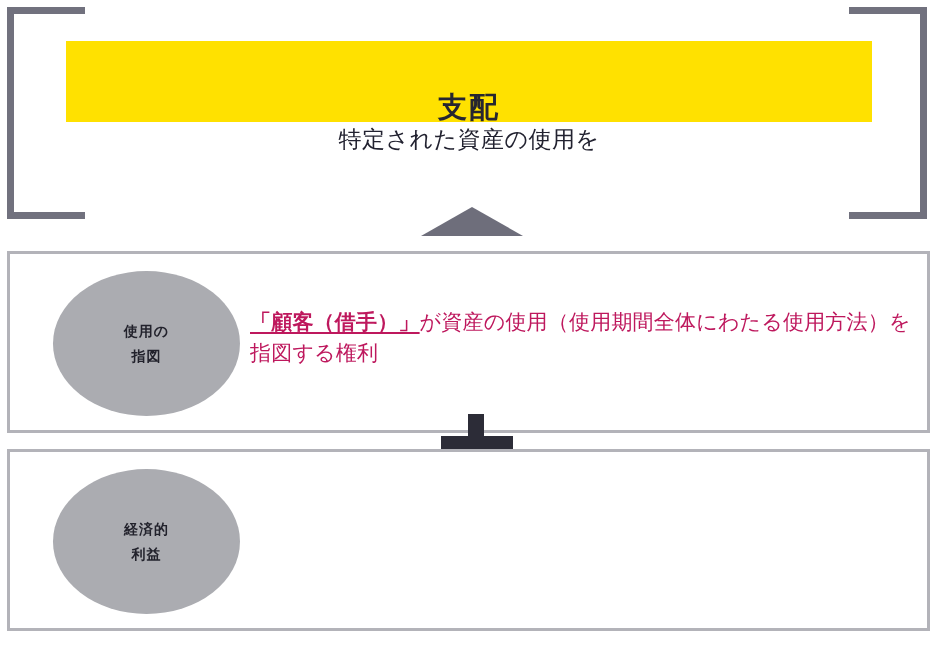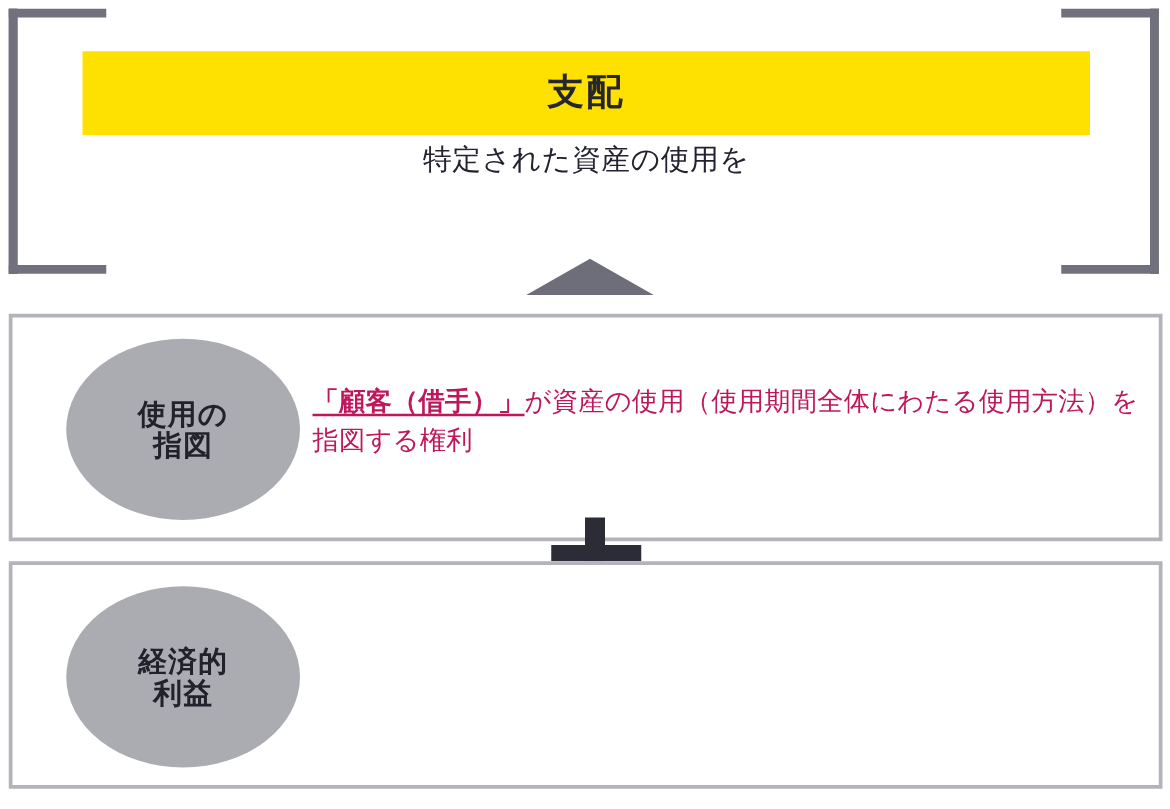--- a/index.html
+++ b/index.html
@@ -49,39 +49,39 @@
     border-width: 0 7px 7px 0;
     border-left: 0; border-top: 0;
   }
 
   
   .banner {
     position: absolute;
     left: 66px;
     top: 41px;
     width: 806px;
-    height: 67px;
+    height: 81px;
     background: #ffe100;
     display: flex;
-    align-items: center;
+    align-items: flex-end;
     justify-content: center;
   }
   .banner-title {
     font-size: 29px;
     font-weight: bold;
     color: #262630;
     letter-spacing: 2px;
     line-height: 1;
   }
 
   
   .subtitle {
     position: absolute;
     left: 66px;
-    top: 112px;
+    top: 124px;
     width: 806px;
     text-align: center;
     color: #222230;
     font-size: 23px;
     line-height: 30px;
     letter-spacing: 0.5px;
   }
 
   
   .arrow-down {
@@ -116,21 +116,21 @@
     border-radius: 50%;
     background: #abacb1;
     display: flex;
     flex-direction: column;
     align-items: center;
     justify-content: center;
     text-align: center;
   }
   .criterion-circle span {
     display: block;
-    font-size: 23px;
+    font-size: 14px;
     font-weight: bold;
     color: #22222c;
     line-height: 25px;
     letter-spacing: 1px;
   }
 
   .criterion-text {
     position: absolute;
     left: 240px;
     top: 52px;

